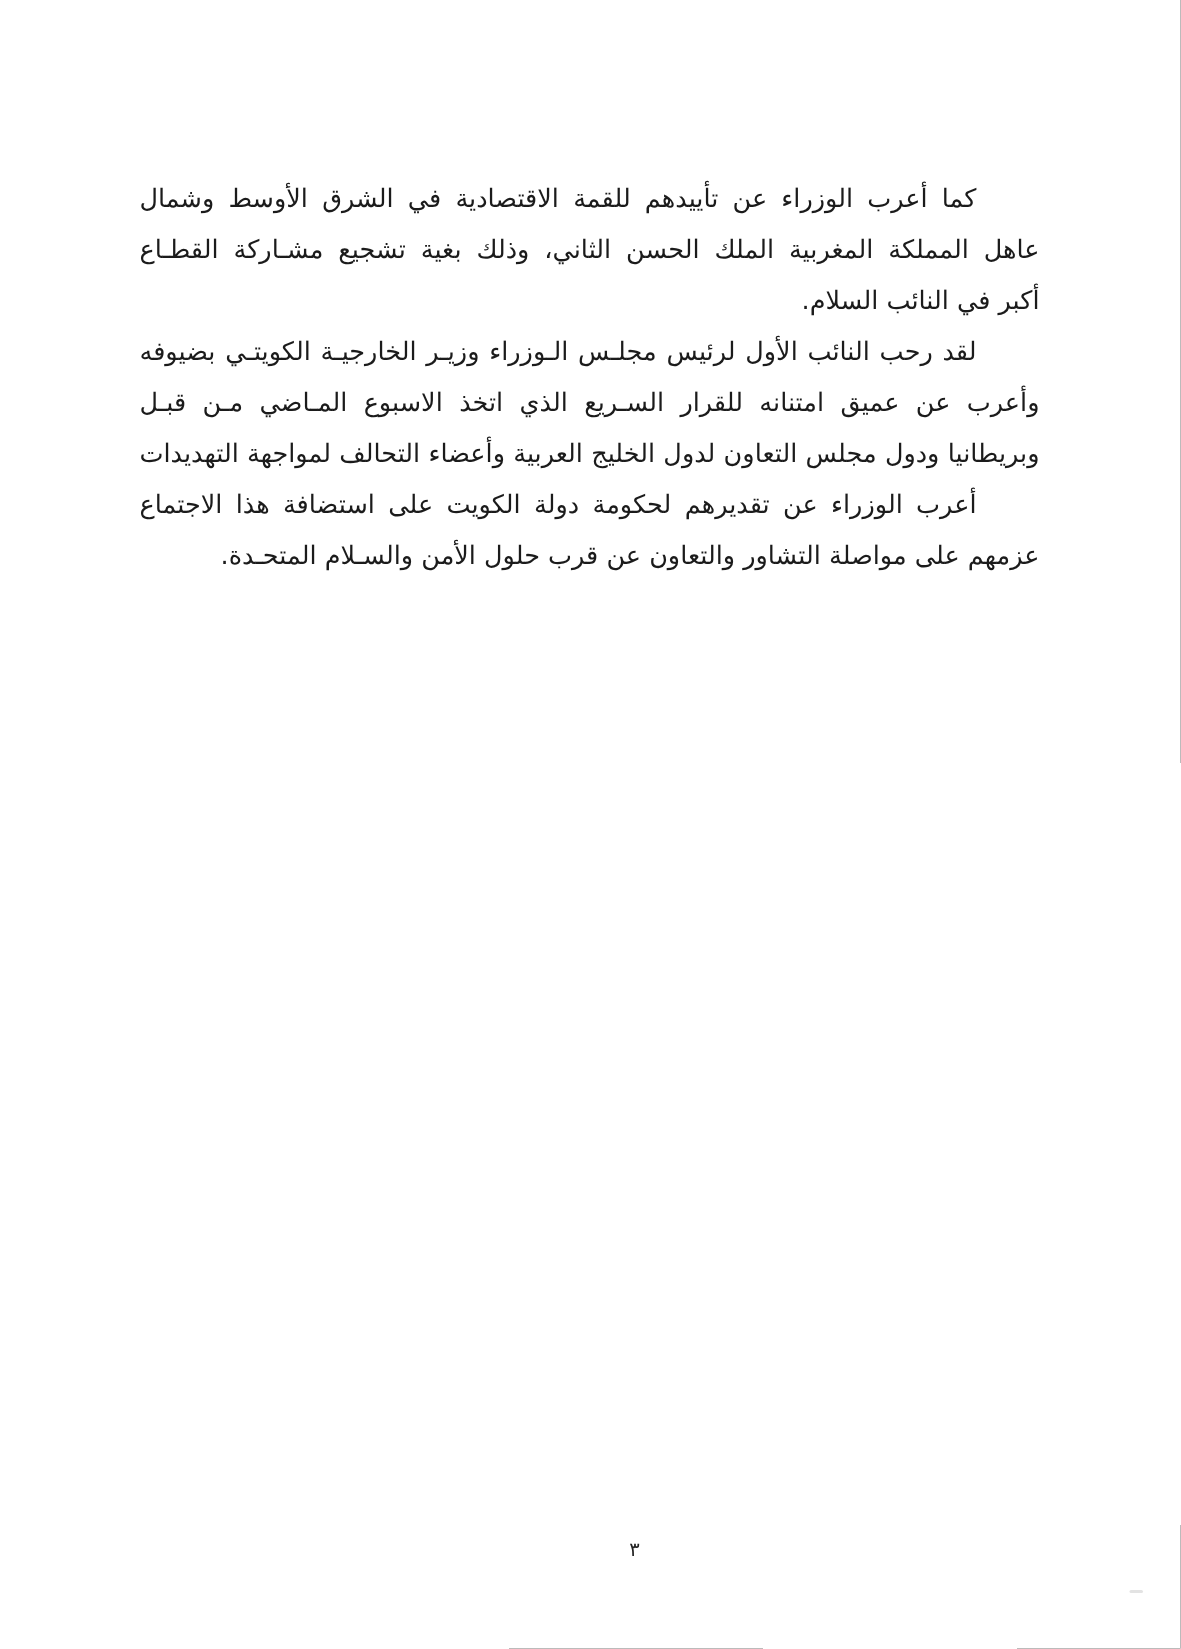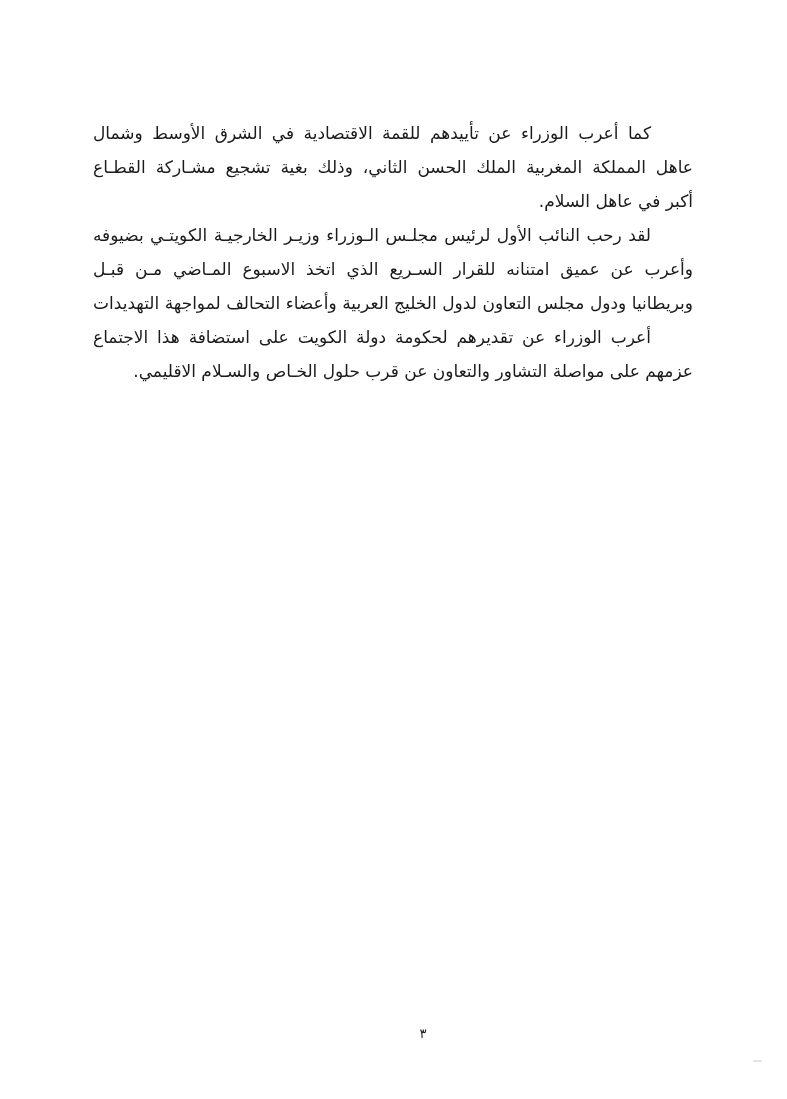--- a/index.html
+++ b/index.html
@@ -63,25 +63,25 @@
 </style>
 </head>
 <body>
 
 <div class="page">
 
   <div class="text-block">
 
   <div class="line first">كما أعرب الوزراء عن تأييدهم للقمة الاقتصادية في الشرق الأوسط وشمال افريقيا  بإشراف</div>
       <div class="line">عاهل المملكة المغربية الملك الحسن الثاني، وذلك بغية تشجيع  مشـاركة القطـاع الخـاص بشـكل</div>
-      <div class="line last">أكبر في عاهل السلام.</div>
+      <div class="line last">أكبر في النائب السلام.</div>
       <div class="line first">لقد رحب النائب الأول لرئيس مجلـس الـوزراء وزيـر الخارجيـة الكويتـي بضيوفه الـوزراء</div>
       <div class="line">وأعرب عن عميق امتنانه للقرار السـريع الذي اتخذ الاسبوع المـاضي مـن قبـل الولايـات المتحـدة</div>
       <div class="line last">وبريطانيا ودول مجلس التعاون لدول الخليج العربية وأعضاء التحالف لمواجهة التهديدات العراقية.</div>
       <div class="line first">أعرب الوزراء عن تقديرهم لحكومة دولة الكويت على استضافة هذا الاجتماع وأعربوا عن</div>
-      <div class="line last">عزمهم على مواصلة التشاور والتعاون عن قرب حلول الخـاص والسـلام الاقليمي.</div>
+      <div class="line last">عزمهم على مواصلة التشاور والتعاون عن قرب حلول الأمن والسـلام المتحـدة.</div>
     </div>
 
   <div class="page-number">٣</div>
 
   <div class="scan-artifact"></div>
 
 </div>
 
 </body></html>

